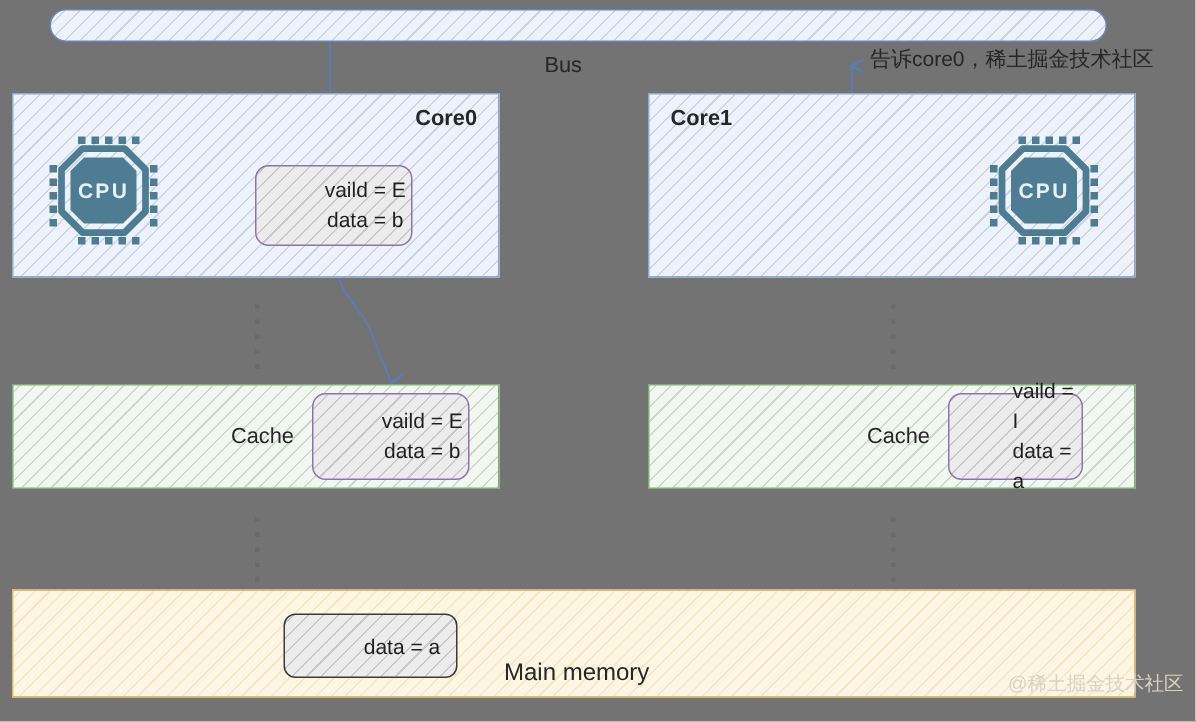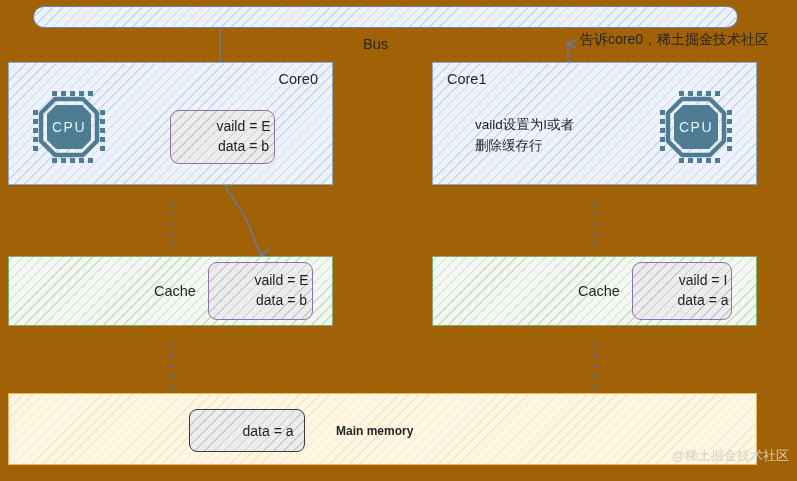--- a/index.html
+++ b/index.html
@@ -7,21 +7,21 @@
     padding: 0;
     background: #ffffff;
   }
   body {
     font-family: "Liberation Sans", "DejaVu Sans", sans-serif;
   }
   #canvas {
     position: relative;
     width: 797px;
     height: 481px;
-    background: #a16207;
+    background: #737373;
     overflow: hidden;
   }
 
   
   .hatch-blue {
     background-color: #eef2fa;
     background-image: repeating-linear-gradient(
       -45deg,
       rgba(150,170,205,0.40) 0px,
       rgba(150,170,205,0.40) 1px,
@@ -71,20 +71,21 @@
     border: 1.4px solid #6b82bd;
     border-radius: 11px;
     box-sizing: border-box;
   }
 
   
   .core-box {
     position: absolute;
     border: 1.2px solid #8fa8cf;
     box-sizing: border-box;
+    font-weight: bold;
   }
   #core0-box { left: 8px;   top: 62px; width: 325px; height: 123px; }
   #core1-box { left: 432px; top: 62px; width: 325px; height: 123px; padding-left: 24px; }
 
   .core-label {
     position: absolute;
     font-size: 14.5px;
     color: #262626;
     white-space: nowrap;
   }
@@ -129,21 +130,21 @@
     display: flex;
     flex-direction: column;
     align-items: center;
     justify-content: center;
     line-height: 1.42;
     font-size: 14px;
     color: #1f1f1f;
   }
   #core0-chip  { left: 170px; top: 110px; width: 105px; height: 54px; }
   #cache0-chip { left: 208px; top: 262px; width: 105px; height: 58px; }
-  #cache1-chip { left: 632px; top: 262px; width: 100px; height: 58px; }
+  #cache1-chip { left: 632px; top: 262px; width: 90px; height: 58px; }
 
   
   #core1-note {
     position: absolute;
     left: 475px;
     top: 115px;
     font-size: 13.5px;
     color: #1f1f1f;
     line-height: 1.55;
     white-space: nowrap;
@@ -170,25 +171,24 @@
     box-sizing: border-box;
     display: flex;
     align-items: center;
     justify-content: center;
     font-size: 14px;
     color: #1f1f1f;
   }
   #mainmem-label {
     position: absolute;
     left: 336px;
-    top: 424px;
-    font-size: 12px;
-    color: #262626;
-    white-space: nowrap;
-    font-weight: bold;
+    top: 440px;
+    font-size: 16px;
+    color: #262626;
+    white-space: nowrap;
   }
 
   
   #bus-label {
     position: absolute;
     left: 363px;
     top: 36px;
     font-size: 14.5px;
     color: #262626;
     white-space: nowrap;
@@ -329,24 +329,20 @@
         <rect x="69" y="39" width="5" height="5"></rect>
           <rect x="69" y="48" width="5" height="5"></rect>
         <rect x="69" y="57" width="5" height="5"></rect>
       </g>
       <path d="M24,10 L52,10 L66,24 L66,52 L52,66 L24,66 L10,52 L10,24 Z" fill="none" stroke="#4d7c93" stroke-width="4.5" stroke-linejoin="round"></path>
       <path d="M25,16 L51,16 L60,25 L60,51 L51,60 L25,60 L16,51 L16,25 Z" fill="#4d7c93"></path>
       <text x="38" y="43" text-anchor="middle" font-family="'Liberation Sans',sans-serif" font-size="14" letter-spacing="1.5" fill="#e8f1f5">CPU</text>
     </svg>
   </div>
 
-  <div id="core1-note">
-    <div>vaild设置为I或者</div>
-    <div>删除缓存行</div>
-  </div>
 
   <div id="ellipsis-left-top" class="ellipsis-col">
     <i></i>
       <i></i>
       <i></i>
       <i></i>
       <i></i>
   </div>
   <div id="ellipsis-right-top" class="ellipsis-col">
     <i></i>

